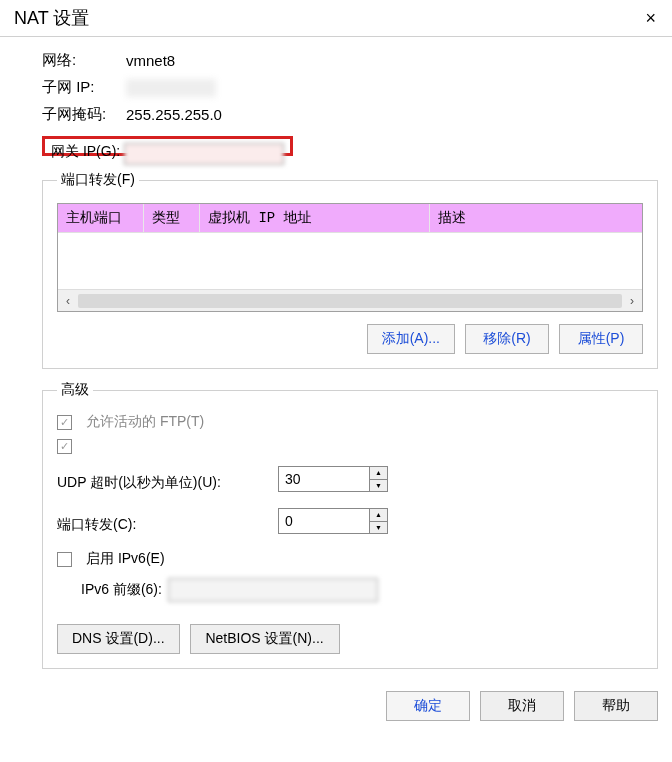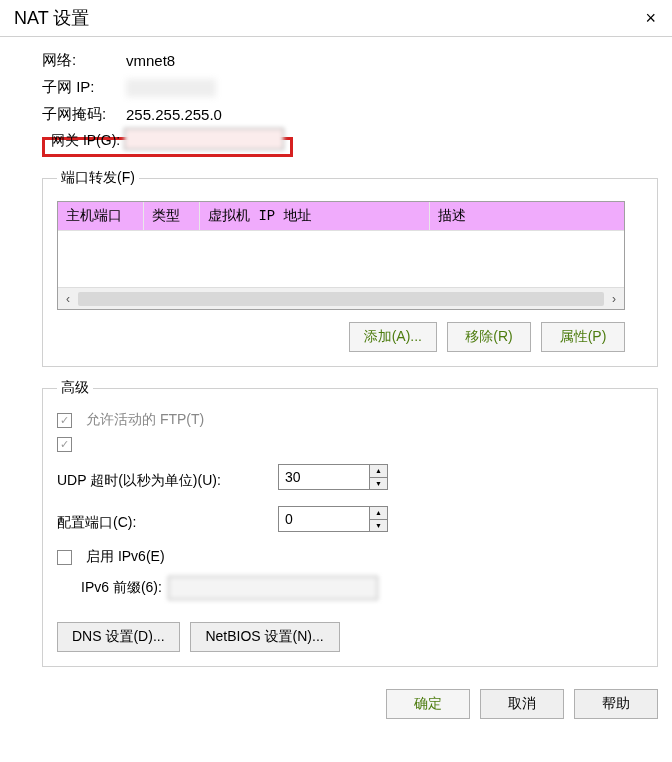--- a/index.html
+++ b/index.html
@@ -37,38 +37,38 @@
     .info-value { }
     .redacted {
       width: 90px;
       height: 18px;
       background: #eee;
       filter: blur(3px);
       display: inline-block;
     }
     .gateway-row {
       display: inline-flex;
-      align-items: flex-end;
+      align-items: flex-start;
       border: 3px solid #d62020;
       padding: 4px 6px;
       margin-top: 4px;
       height: 20px;
     }
     .gateway-input {
       border: 1px solid #999;
       height: 22px;
       width: 160px;
       margin-left: 4px;
       background: #fbecec;
       filter: blur(2px);
     }
     fieldset {
       border: 1px solid #d0d0d0;
       margin-top: 12px;
-      padding: 10px 32px 14px 14px;
+      padding: 10px 14px 14px 14px;
     }
     legend {
       padding: 0 4px;
       font-size: 14px;
     }
     .table {
       border: 1px solid #a0a0a0;
       margin-top: 4px;
     }
     .table-header {
@@ -115,21 +115,21 @@
     .btn {
       border: 1px solid #b0b0b0;
       background: #efefef;
       padding: 5px 14px;
       font-size: 14px;
       min-width: 84px;
       text-align: center;
       cursor: pointer;
     }
     .btn.disabled {
-      color: #4d7c0f;
+      color: #1d4ed8;
       background: #f5f5f5;
       cursor: default;
     }
     .checkbox-row {
       display: flex;
       align-items: center;
       gap: 14px;
       padding: 4px 0;
       font-size: 14px;
     }
@@ -269,21 +269,21 @@
       <div class="spinner">
         <input class="spinner-input" value="30" style="">
         <div class="spinner-btns">
           <div>▲</div>
           <div>▼</div>
         </div>
       </div>
     </div>
 
     <div class="spinner-row">
-      <span class="spinner-label">配置端口(C):</span>
+      <span class="spinner-label">端口转发(C):</span>
       <div class="spinner">
         <input class="spinner-input" value="0" style="">
         <div class="spinner-btns">
           <div>▲</div>
           <div>▼</div>
         </div>
       </div>
     </div>
 
     <div class="checkbox-row" style="margin-top:4px;">

